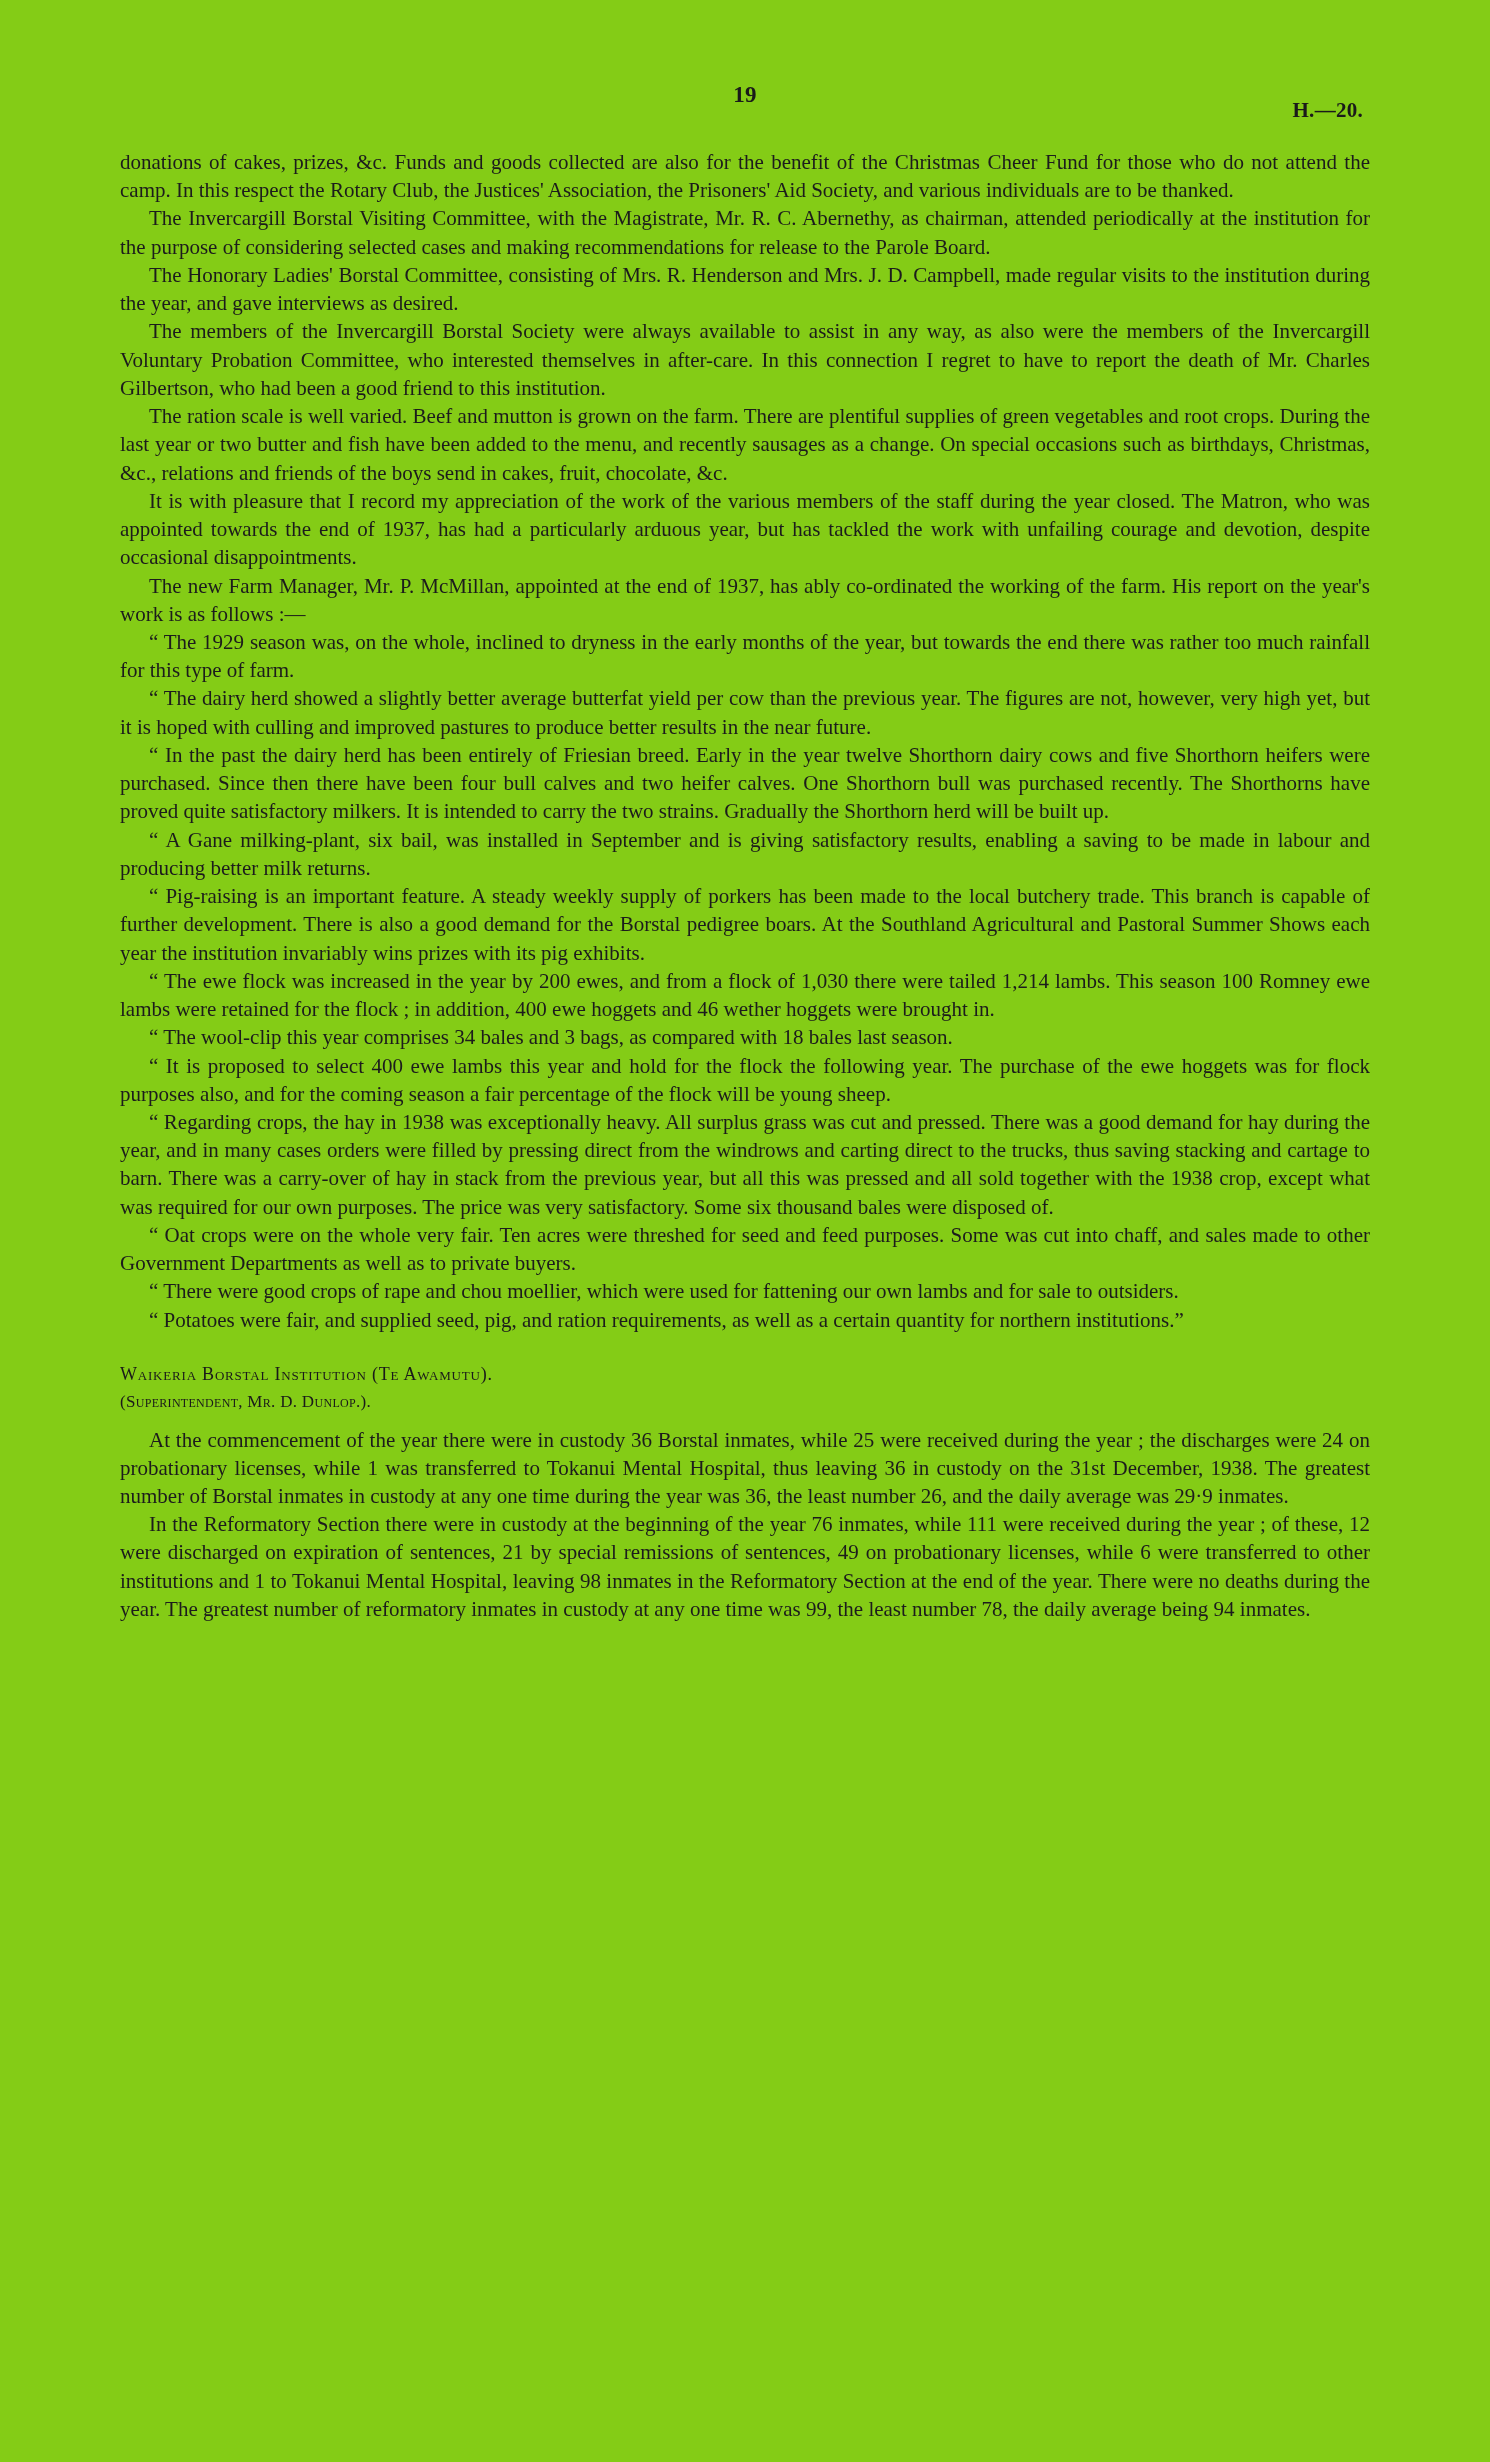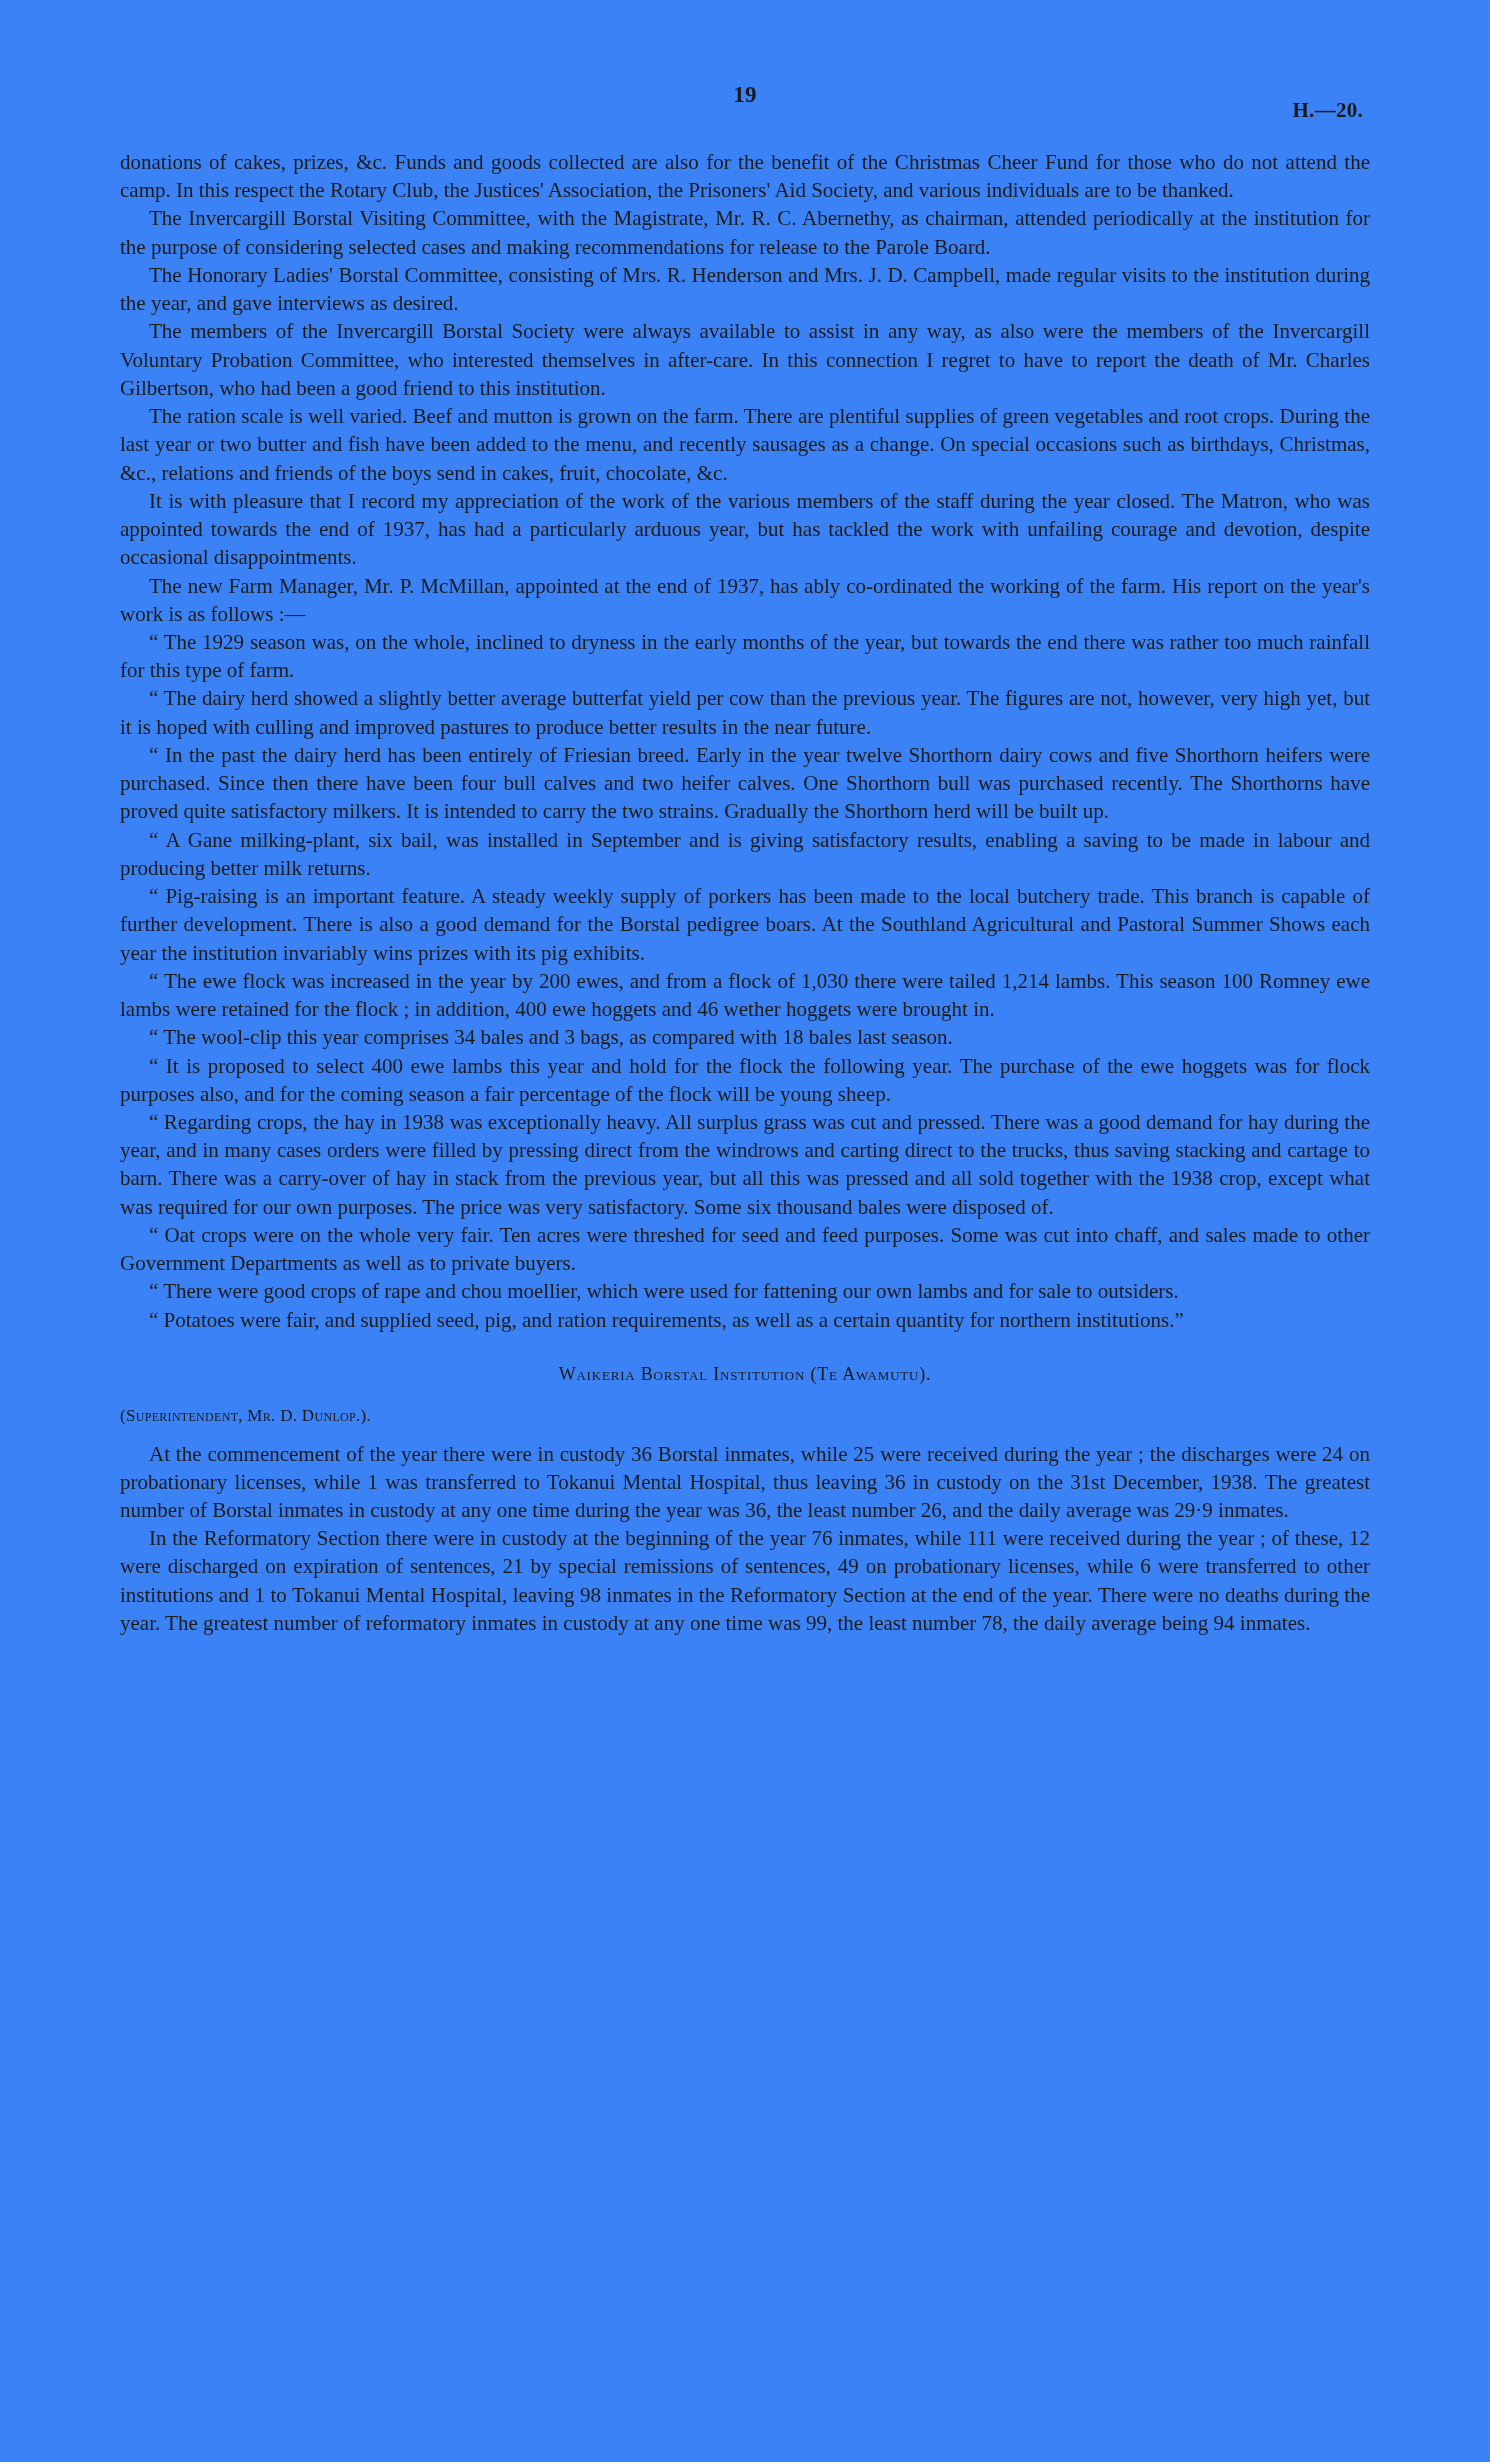--- a/index.html
+++ b/index.html
@@ -12,21 +12,21 @@
     height: 2462px;
     font-family: "Liberation Serif", serif;
     color: #1a1a1a;
   }
   .page {
     position: relative;
     width: 1490px;
     height: 2462px;
     box-sizing: border-box;
     padding: 82px 120px 64px 120px;
-    background: #3b82f6;
+    background: #84cc16;
   }
   .header-row {
     position: relative;
     height: 48px;
     margin-bottom: 18px;
   }
   .page-number {
     position: absolute;
     left: 50%;
     transform: translateX(-50%);
@@ -53,23 +53,23 @@
     color: #1c1c1c;
   }
   .body-text p {
     margin: 0;
     text-indent: 29px;
   }
   .body-text p.noindent {
     text-indent: 0;
   }
   .section-head {
-    text-align: center;
+    text-align: left;
     margin-top: 30px;
-    margin-bottom: 21px;
+    margin-bottom: 7px;
     font-size: 18px;
     font-variant: small-caps;
     letter-spacing: 0.8px;
   }
   .section-sub {
     margin-bottom: 13.7px;
     font-size: 17px;
     font-variant: small-caps;
     letter-spacing: 0.3px;
   }

